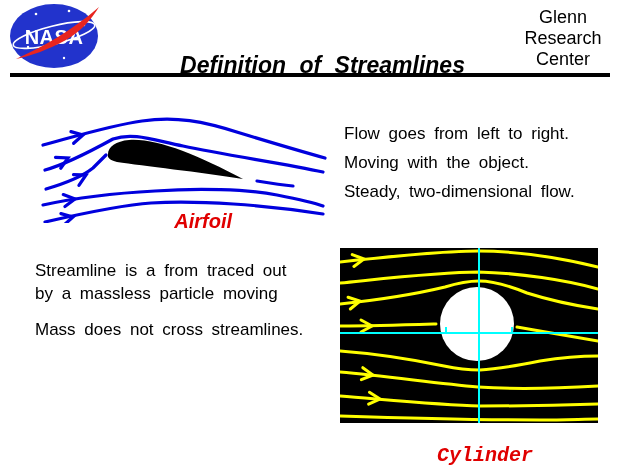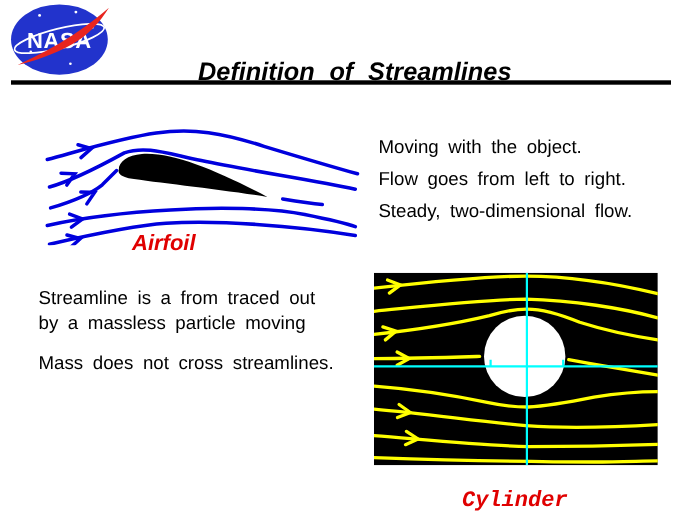--- a/index.html
+++ b/index.html
@@ -18,21 +18,21 @@
   }
   #org {
     left:510px; top:7px; width:106px; text-align:center;
     font-size:18px; line-height:21px;
   }
   #rule { left:10px; top:73px; width:600px; height:4px; background:#000; }
 
   
   .red-label {
     color:#e00000; font-weight:bold; font-style:italic;
-    font-size:20px; text-align:left;
+    font-size:20px; text-align:right;
   }
   #airfoil-label  { left:120px; top:210px; width:112px; }
   #cylinder-label { left:420px; top:444px; width:113px;font-family:Liberation Mono, monospace; }
 
   
   #flow-notes { left:344px; top:119px; font-size:17px; word-spacing:4px; }
   #flow-notes .line { height:29px; line-height:29px; white-space:nowrap; }
   #definitions { left:35px; top:259px; font-size:17px; line-height:23px; word-spacing:4px; }
   #definitions p { margin:0 0 0 0; }
   #definitions p + p { margin-top:13px; }
@@ -52,20 +52,25 @@
     <circle cx="76" cy="23" r="1.2" fill="#fff"></circle>
     <circle cx="20" cy="45" r="1.2" fill="#fff"></circle>
     <circle cx="56" cy="56" r="1.2" fill="#fff"></circle>
     <ellipse cx="46" cy="33" rx="42" ry="9" fill="none" stroke="#ffffff" stroke-width="1.6" transform="rotate(-14 46 33)"></ellipse>
     <text x="46" y="42" text-anchor="middle" fill="#ffffff" font-family="Liberation Sans, sans-serif" font-weight="bold" font-size="20" letter-spacing="0.5">NASA</text>
     <path d="M 91 5 C 62 30, 36 44, 8 57 C 22 54, 40 48, 58 38 C 72 30, 83 18, 91 5 Z" fill="#e8251f"></path>
   </svg>
 
   <div id="title" class="abs">Definition of Streamlines</div>
 
+  <div id="org" class="abs">
+    <div>Glenn</div>
+    <div>Research</div>
+    <div>Center</div>
+  </div>
 
   <div id="rule" class="abs"></div>
 
   <svg class="abs" style="left:25px; top:108px;" width="310" height="115" viewBox="0 0 310 115">
     <g stroke="#0000dd" stroke-width="3.2" fill="none" stroke-linecap="round">
       <path d="M 18 37 C 55 27, 88 17, 117 13 C 150 8, 178 13, 215 25 C 248 35, 275 43, 300 50"></path>
       <path d="M 20 62 C 42 56, 68 42, 88 31 C 108 24, 128 32, 158 38 C 200 47, 262 56, 298 64"></path>
       <path d="M 21 81 C 38 76, 58 68, 68 60 C 74 54, 78 50, 81 47"></path>
       <path d="M 232 73 C 244 75, 256 77, 268 78"></path>
       <path d="M 18 97 C 50 90, 92 85, 130 83 C 172 80, 222 81, 252 87 C 272 91, 287 94, 298 98"></path>
@@ -78,22 +83,22 @@
         <path d="M -11 -6 L 0 0 L -11 6" transform="translate(50,91) rotate(-8)"></path>
         <path d="M -11 -6 L 0 0 L -11 6" transform="translate(48,109) rotate(-13)"></path>
       </g>
     </g>
     <path d="M 83 46 C 83 39, 91 33, 104 32 C 132 30, 172 47, 218 71 C 175 64, 118 58, 92 54 C 85 52, 82 50, 83 46 Z" fill="#000000"></path>
   </svg>
 
   <div id="airfoil-label" class="abs red-label">Airfoil</div>
 
   <div id="flow-notes" class="abs">
+    <div class="line">Flow goes from left to right.</div>
     <div class="line">Moving with the object.</div>
-    <div class="line">Flow goes from left to right.</div>
     <div class="line">Steady, two-dimensional flow.</div>
   </div>
 
   <div id="definitions" class="abs">
     <p>
       <span class="line" style="display:block">Streamline is a from traced out</span>
       <span class="line" style="display:block">by a massless particle moving</span>
     </p>
     <p>
       <span class="line" style="display:block">Mass does not cross streamlines.</span>

